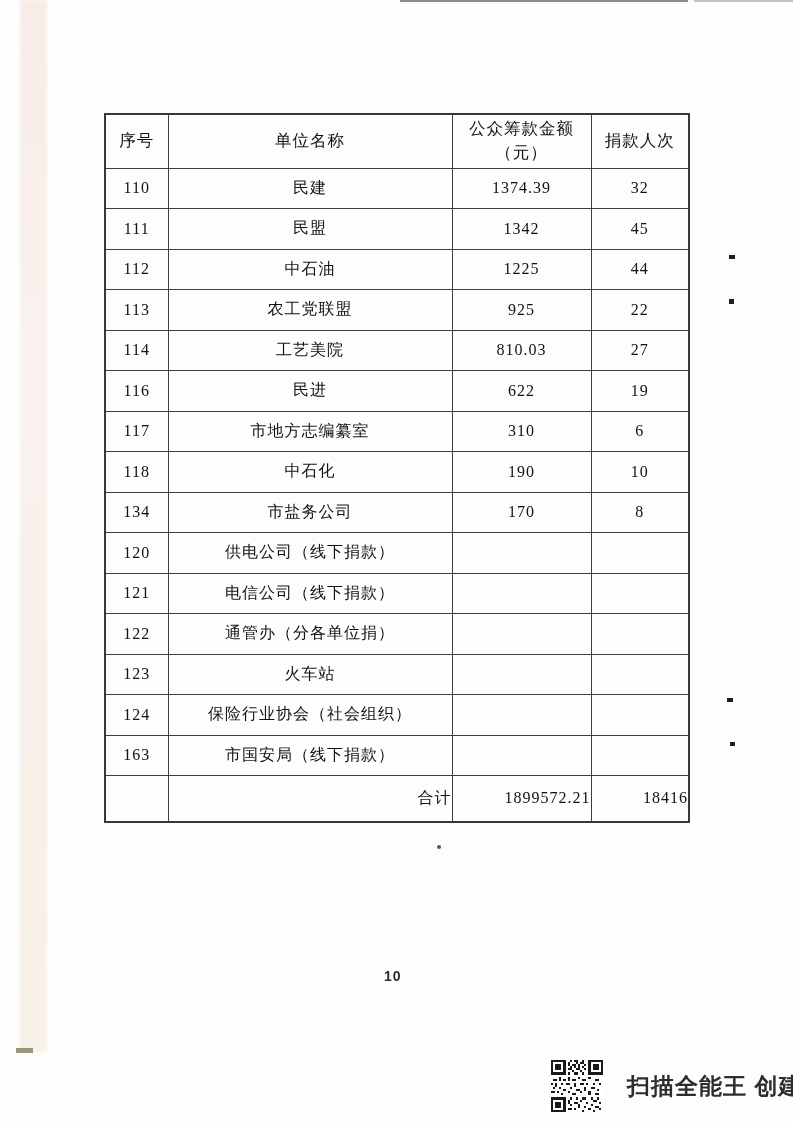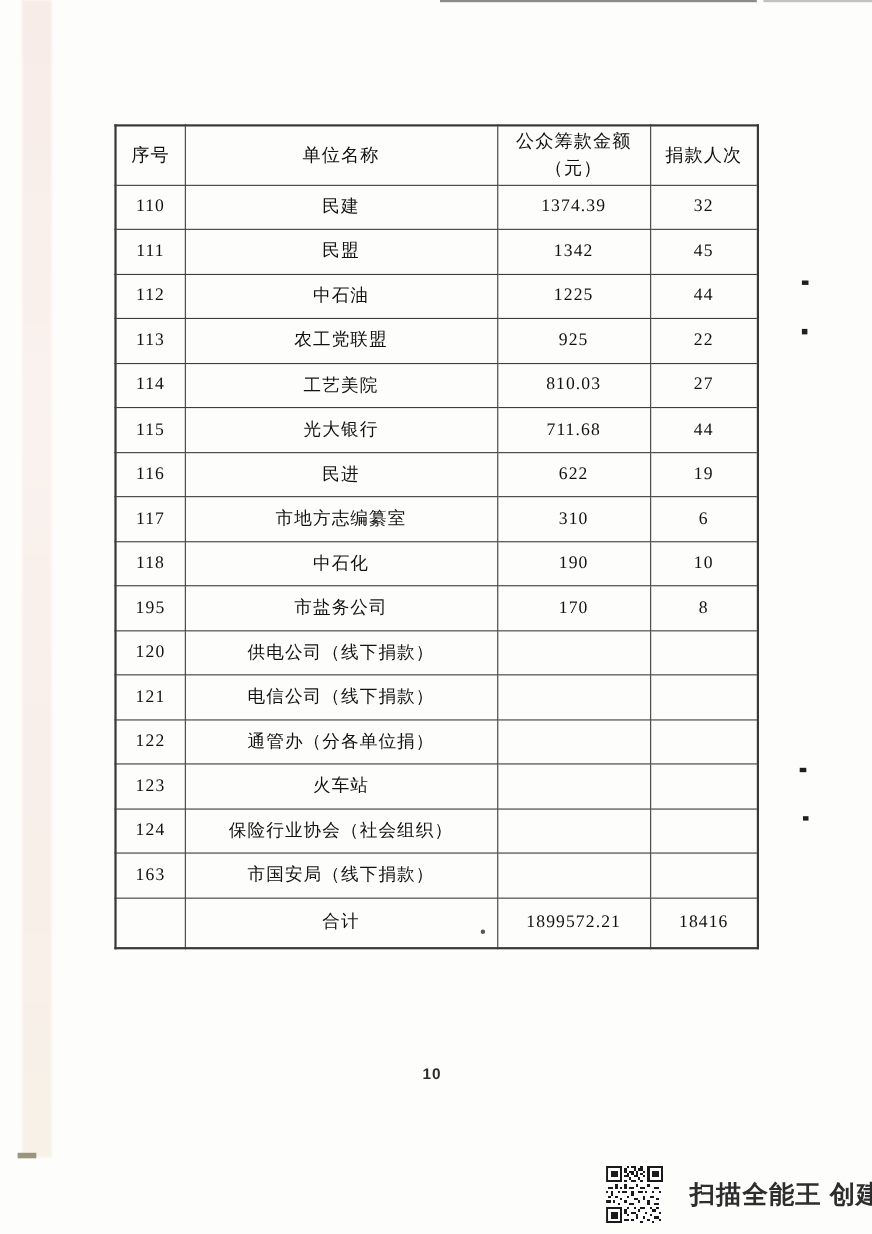--- a/index.html
+++ b/index.html
@@ -36,21 +36,21 @@
   }
   .donation-table td {
     border:1.6px solid #3d3d3d;
     text-align:center; vertical-align:middle;
     font-size:16px; letter-spacing:1px;
     color:#121212;
     overflow:hidden;
   }
   .donation-table thead td { height:54px; font-size:16.5px; white-space:pre-line; line-height:1.5; }
   .donation-table tbody td { height:40.5px; }
-  .donation-table tfoot td { height:46px; }
+  .donation-table tfoot td { height:46px;text-align:right; }
   .col-no    { width:63px; }
   .col-name  { width:284px; }
   .col-amount{ width:139px; }
   .col-count { width:98px; }
   .num { letter-spacing:1.5px;margin-top:24px; }
 
   .page-number {
     position:absolute; left:384px; top:968px;
     font-size:14px; font-family:"Liberation Sans","DejaVu Sans",sans-serif;
     font-weight:bold; color:#2c2c2c; letter-spacing:1px;
@@ -120,45 +120,39 @@
     <td class="num">925</td>
     <td class="num">22</td>
   </tr>
       <tr>
     <td class="num">114</td>
     <td>工艺美院</td>
     <td class="num">810.03</td>
     <td class="num">27</td>
   </tr>
       <tr>
-    <td class="num">115</td>
-    <td>光大银行</td>
-    <td class="num">711.68</td>
-    <td class="num">44</td>
-  </tr>
-      <tr>
     <td class="num">116</td>
     <td>民进</td>
     <td class="num">622</td>
     <td class="num">19</td>
   </tr>
       <tr>
     <td class="num">117</td>
     <td>市地方志编纂室</td>
     <td class="num">310</td>
     <td class="num">6</td>
   </tr>
       <tr>
     <td class="num">118</td>
     <td>中石化</td>
     <td class="num">190</td>
     <td class="num">10</td>
   </tr>
       <tr>
-    <td class="num">195</td>
+    <td class="num">134</td>
     <td>市盐务公司</td>
     <td class="num">170</td>
     <td class="num">8</td>
   </tr>
       <tr>
     <td class="num">120</td>
     <td>供电公司（线下捐款）</td>
     <td class="num"></td>
     <td class="num"></td>
   </tr>

